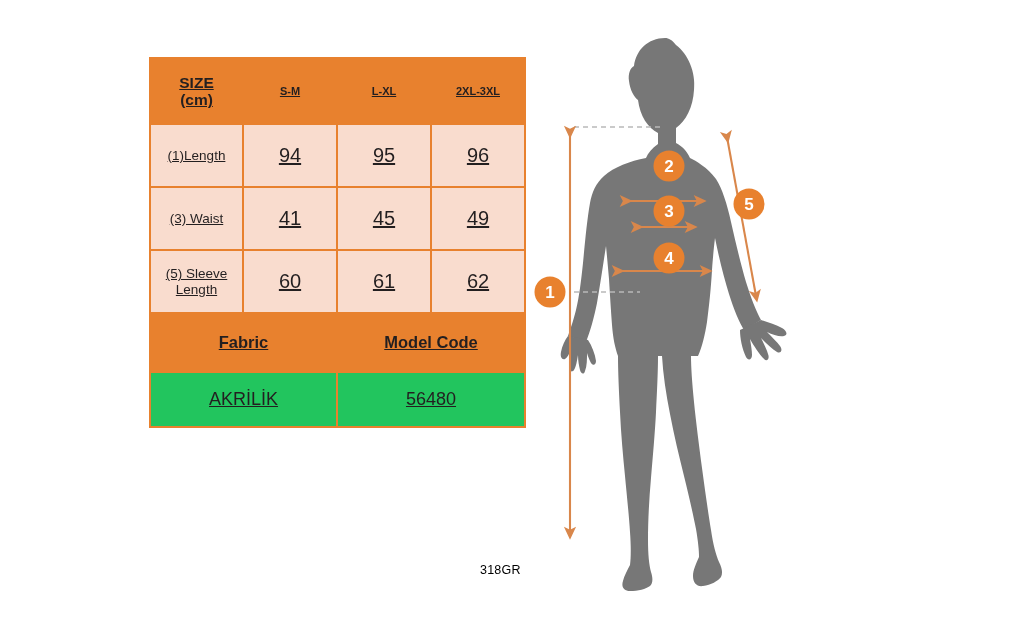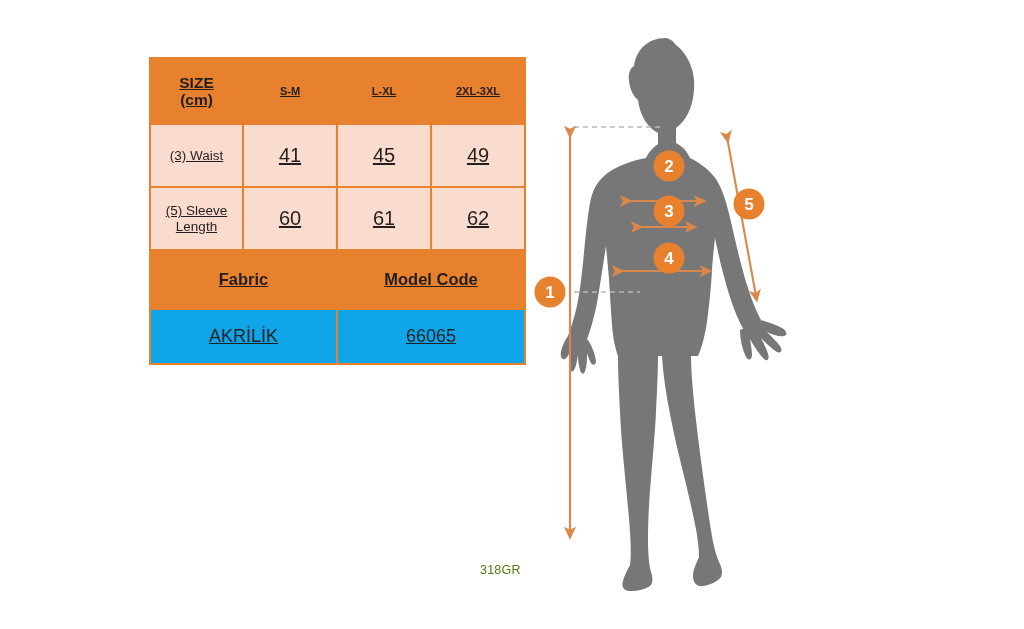--- a/index.html
+++ b/index.html
@@ -64,31 +64,31 @@
   .fabhdr td {
     background: #E8812E;
     color: #ffffff;
     font-weight: bold;
     font-size: 16.5px;
     height: 57px;
     margin-left: 7px;
   }
   
   .fabval td {
-    background: #0ea5e9;
+    background: #22c55e;
     font-size: 18px;
     height: 53px;
   }
 
   #footer-code {
     position: absolute;
     left: 480px;
     top: 563px;
     font-size: 12.5px;
-    color: #4d7c0f;
+    color: #000000;
     letter-spacing: .2px;
     text-align: center;
   }
 
   
   #figure-panel {
     position: absolute;
     left: 530px;
     top: 20px;
     width: 300px;
@@ -117,20 +117,26 @@
     <tr class="hdr">
       <td class="hdr-size">
         <div>SIZE</div>
         <div>(cm)</div>
       </td>
       <td>S-M</td>
       <td>L-XL</td>
       <td>2XL-3XL</td>
     </tr>
 
+    <tr class="mrow tint-dark">
+      <td class="lbl">(1)Length</td>
+      <td class="val">94</td>
+      <td class="val">95</td>
+      <td class="val">96</td>
+    </tr>
 
 
     <tr class="mrow tint-dark">
       <td class="lbl">(3) Waist</td>
       <td class="val">41</td>
       <td class="val">45</td>
       <td class="val">49</td>
     </tr>
 
 
@@ -144,21 +150,21 @@
       <td class="val">62</td>
     </tr>
 
     <tr class="fabhdr">
       <td colspan="2">Fabric</td>
       <td colspan="2">Model Code</td>
     </tr>
 
     <tr class="fabval">
       <td colspan="2">AKRİLİK</td>
-      <td colspan="2">66065</td>
+      <td colspan="2">56480</td>
     </tr>
   </tbody>
 </table>
 
 <div id="footer-code">318GR</div>
 
 <div id="figure-panel">
   <svg id="figure-svg" width="300" height="600" viewBox="0 0 300 600" xmlns="http://www.w3.org/2000/svg">
 
     <g fill="#777777">

